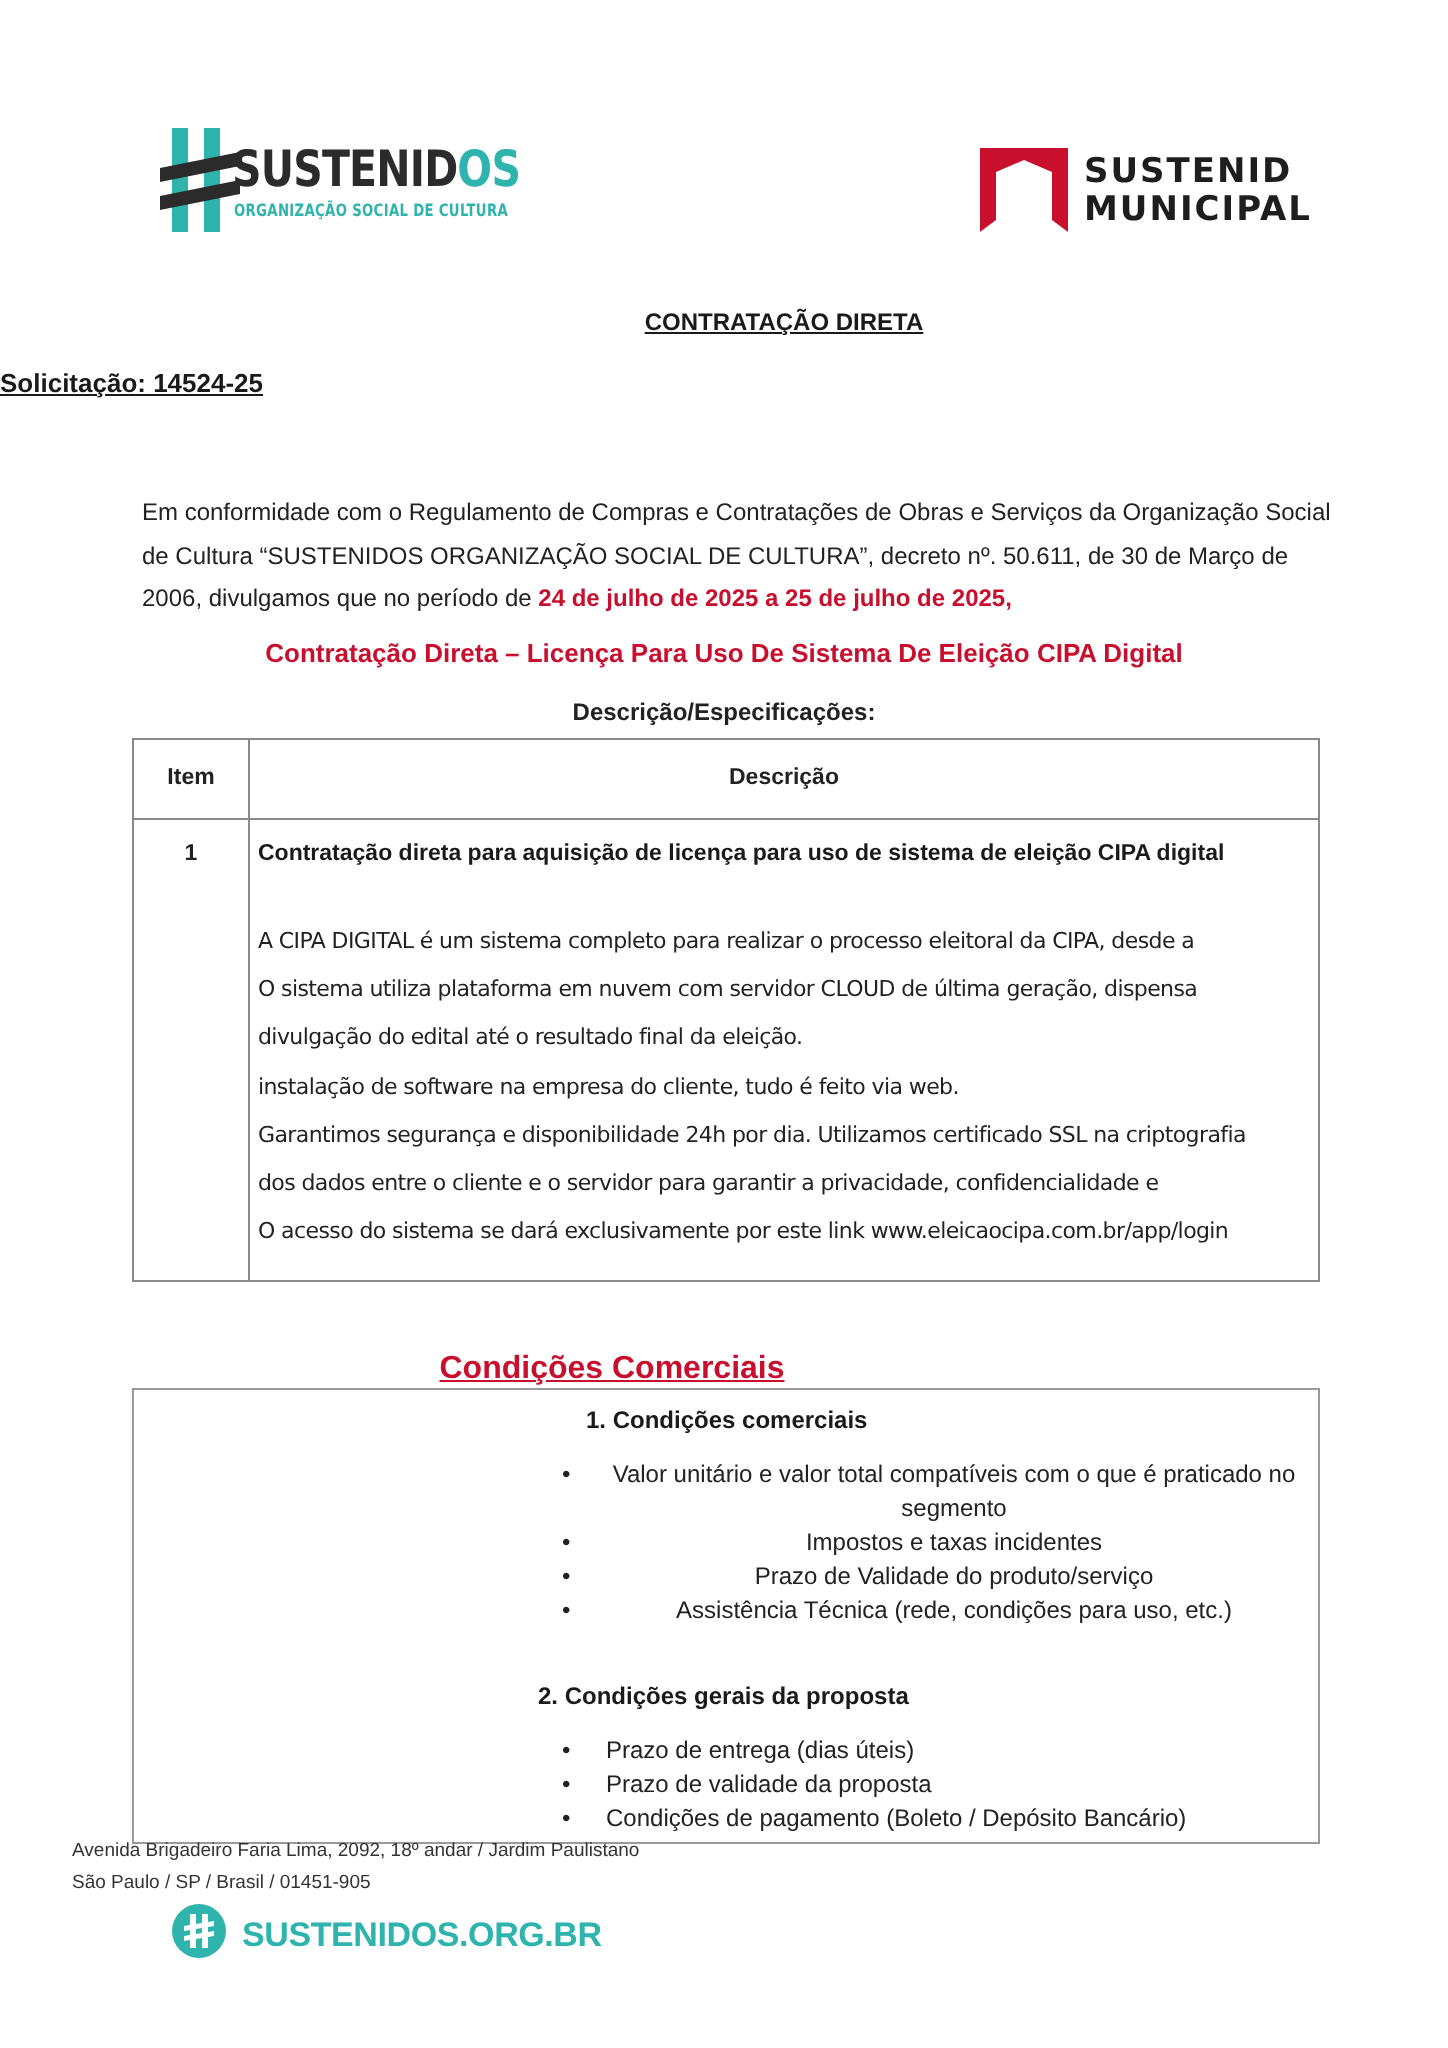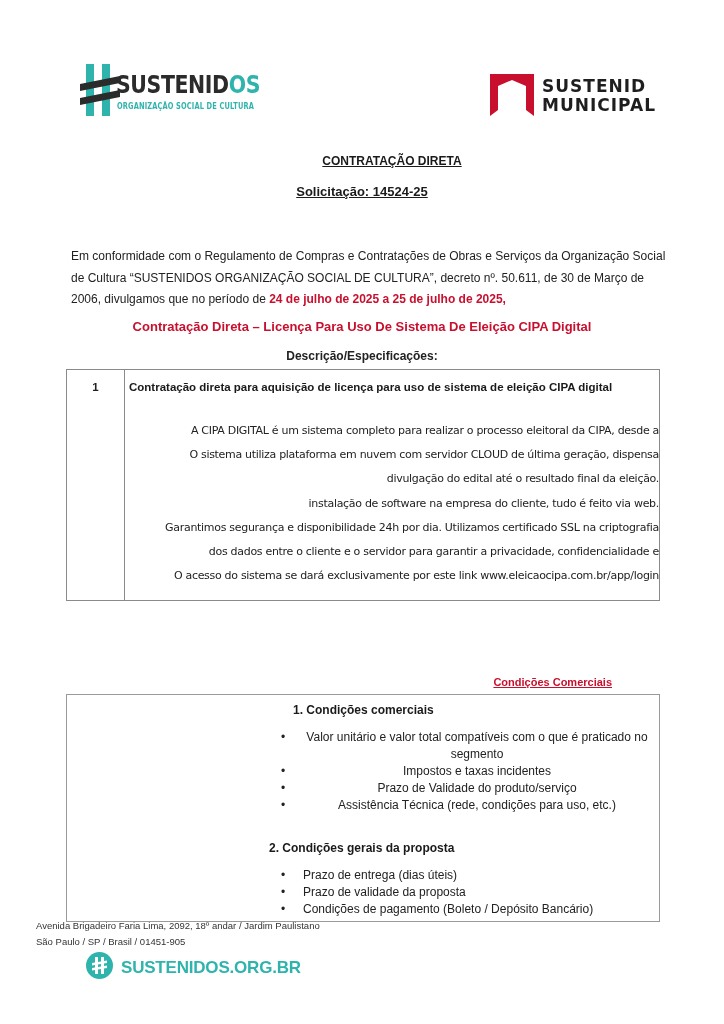--- a/index.html
+++ b/index.html
@@ -14,42 +14,42 @@
   .logo-sust .tag { position: absolute; left: 37px; top: 37px; font-family: "DejaVu Sans", sans-serif; font-weight: bold; font-size: 8.5px; color: #2fb3ad; transform: scaleX(0.78); transform-origin: left; white-space: nowrap; letter-spacing: 0.2px; }
 
   .logo-theatro { left: 488px; top: 72px; width: 170px; height: 50px; }
   .logo-theatro .arch { position: absolute; left: 2px; top: 2px; width: 44px; height: 42px; }
   .logo-theatro .t1, .logo-theatro .t2 { position: absolute; left: 54px; font-family: "DejaVu Sans", sans-serif; font-weight: bold; font-size: 17px; color: #1e1e1e; letter-spacing: 1px; white-space: nowrap; }
   .logo-theatro .t1 { top: 4px; }
   .logo-theatro .t2 { top: 23px; }
 
   
   .title1 { left: 0; width: 704px; top: 154px; text-align: center; font-weight: bold; font-size: 12px; text-decoration: underline; color: #1a1a1a; margin-left: 40px; }
-  .title2 { left: 0; width: 724px; top: 184px; text-align: center; font-weight: bold; font-size: 13px; text-decoration: underline; color: #1a1a1a; }
+  .title2 { left: 0; width: 724px; top: 184px; text-align: left; font-weight: bold; font-size: 13px; text-decoration: underline; color: #1a1a1a; }
 
   .intro { left: 71px; top: 212px; width: 600px; font-size: 12px; line-height: 21.5px; color: #222; margin-top: 34px; }
   .intro .red { color: #c8102e; font-weight: bold; }
 
   .subject { left: 0; width: 724px; top: 319px; text-align: center; font-weight: bold; font-size: 13px; color: #c8102e; }
   .specs { left: 0; width: 724px; top: 349px; text-align: center; font-weight: bold; font-size: 12px; color: #222; }
 
   
   .tbl { left: 66px; top: 369px; width: 594px; border: 1px solid #8a8a8a; box-sizing: border-box; }
   .tbl .row { display: flex; }
   .tbl .row + .row { border-top: 1px solid #8a8a8a; }
   .tbl .c1 { width: 58px; border-right: 1px solid #8a8a8a; text-align: center; font-weight: bold; font-size: 11.5px; box-sizing: border-box; }
   .tbl .c2 { flex: 1; font-size: 11.5px; box-sizing: border-box; }
   .tbl .hdr .c1, .tbl .hdr .c2 { height: 39px; line-height: 39px; font-weight: bold; }
   .tbl .hdr .c2 { text-align: center; }
   .tbl .body .c1 { padding-top: 11px; }
   .tbl .body .c2 { padding: 11px 0 12px 4px; }
   .tbl .body .lead { font-weight: bold; font-size: 11.5px; color: #1a1a1a; margin-bottom: 26px; }
-  .tbl .body .para { font-family: "DejaVu Sans", sans-serif; font-size: 11px; line-height: 24.2px; color: #222; letter-spacing: -0.3px; text-align: right; }
+  .tbl .body .para { font-family: "DejaVu Sans", sans-serif; font-size: 11px; line-height: 24.2px; color: #222; letter-spacing: -0.3px; }
 
-  .cond-title { left: 0; width: 612px; top: 676px; text-align: right; font-weight: bold; font-size: 11px; color: #c8102e; text-decoration: underline; }
+  .cond-title { left: 0; width: 612px; top: 676px; text-align: center; font-weight: bold; font-size: 16px; color: #c8102e; text-decoration: underline; }
 
   .cond-box { left: 66px; top: 694px; width: 594px; height: 228px; border: 1px solid #9a9a9a; border-bottom: 1px solid #9a9a9a; box-sizing: border-box; }
   .cond-box .h { position: absolute; font-weight: bold; font-size: 12px; color: #1a1a1a; }
   .cond-box ul { position: absolute; margin: 0; padding: 0; list-style: none; font-size: 12px; color: #222; }
   .cond-box li { position: relative; padding-left: 22px; line-height: 17px; }
   .cond-box li::before { content: "•"; position: absolute; left: 0; top: 0; }
 
   .addr { left: 36px; top: 918px; font-size: 9.5px; color: #333; line-height: 16px; }
 
   .footer-logo { left: 86px; top: 952px; height: 30px; width: 200px; }
@@ -80,20 +80,24 @@
 
 <div class="abs title1">CONTRATAÇÃO DIRETA</div>
 <div class="abs title2">Solicitação: 14524-25</div>
 
 <div class="abs intro"><span>Em conformidade com o Regulamento de Compras e Contratações de Obras e Serviços da Organização Social de Cultura “SUSTENIDOS ORGANIZAÇÃO SOCIAL DE CULTURA”, decreto nº. 50.611, de 30 de Março de 2006, divulgamos que no período de </span><span class="red">24 de julho de 2025 a 25 de julho de 2025,</span><br></div>
 
 <div class="abs subject">Contratação Direta – Licença Para Uso De Sistema De Eleição CIPA Digital</div>
 <div class="abs specs">Descrição/Especificações:</div>
 
 <div class="abs tbl">
+  <div class="row hdr">
+    <div class="c1">Item</div>
+    <div class="c2">Descrição</div>
+  </div>
   <div class="row body">
     <div class="c1">1</div>
     <div class="c2">
       <div class="lead">Contratação direta para aquisição de licença para uso de sistema de eleição CIPA digital</div>
       <div class="para">A CIPA DIGITAL é um sistema completo para realizar o processo eleitoral da CIPA, desde a</div>
       <div class="para">O sistema utiliza plataforma em nuvem com servidor CLOUD de última geração, dispensa</div>
       <div class="para">divulgação do edital até o resultado final da eleição.</div>
       <div class="para">instalação de software na empresa do cliente, tudo é feito via web.</div>
       <div class="para">Garantimos segurança e disponibilidade 24h por dia. Utilizamos certificado SSL na criptografia</div>
       <div class="para">dos dados entre o cliente e o servidor para garantir a privacidade, confidencialidade e</div>

